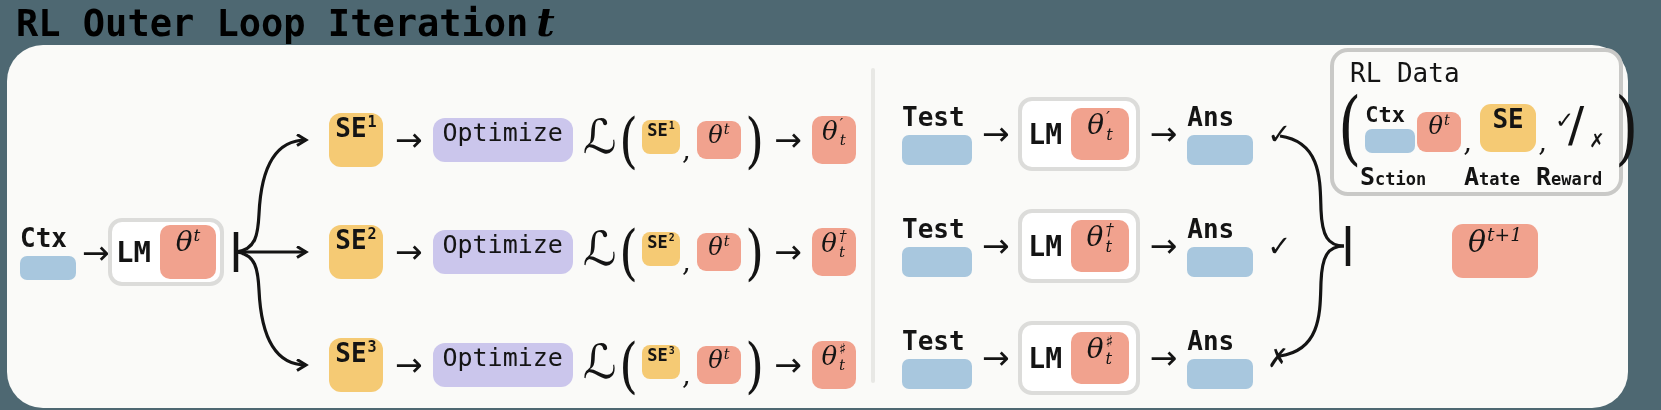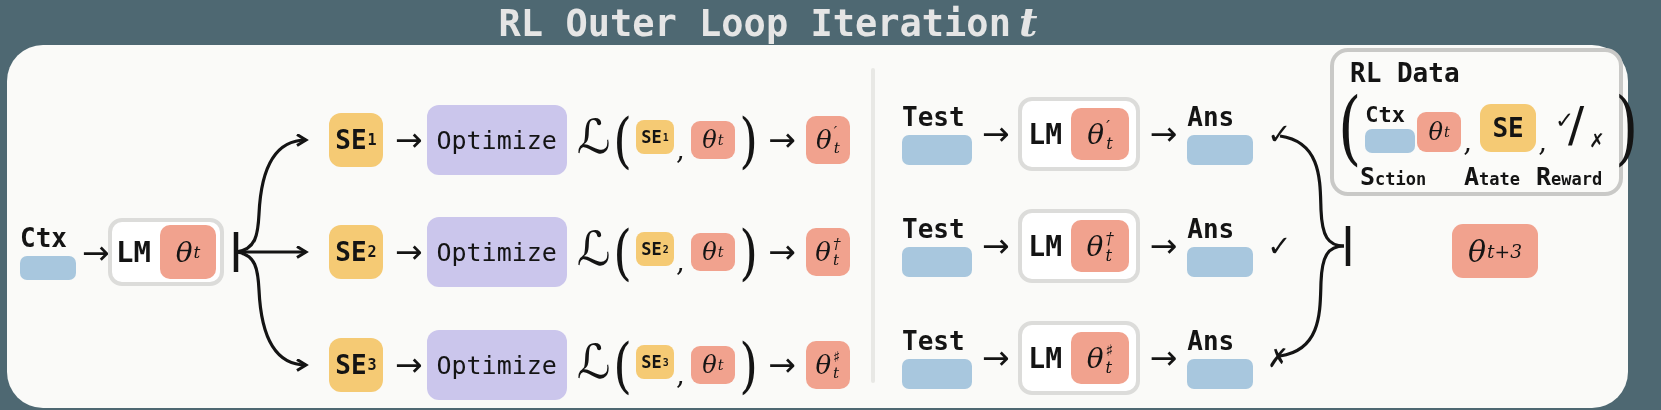--- a/index.html
+++ b/index.html
@@ -1,65 +1,65 @@
 <!DOCTYPE html>
 <html><head>
 <meta charset="utf-8">
 <style>
   body{margin:0}
   .stage{position:relative;width:1661px;height:410px;background:#4e6872;overflow:hidden;
          font-family:"DejaVu Sans Mono",monospace;color:#141414}
   .abs{position:absolute}
 
   
-  .title{position:absolute;left:8px;top:-1px;width:1520px;text-align:center;
-         font-weight:bold;font-size:37px;line-height:46px;color:#e5e5e5;white-space:nowrap}
+  .title{position:absolute;left:16px;top:-1px;width:1520px;
+         font-weight:bold;font-size:37px;line-height:46px;color:#000000;white-space:nowrap}
   .title .tvar{font-family:"DejaVu Serif",serif;font-style:italic;font-weight:600;font-size:40px;margin-left:8px}
 
   .panel{position:absolute;left:7px;top:45px;width:1621px;height:363px;background:#fafaf8;border-radius:36px}
 
   
   .lbl{font-weight:bold;font-size:26px;line-height:27px;white-space:nowrap}
   .bluebox{background:#a8c7de;border-radius:7px}
   .iocol{display:flex;flex-direction:column;align-items:flex-start;gap:4px}
   .lmbox{background:#ffffff;border:4px solid #dcdcda;border-radius:14px;
          display:flex;align-items:center;justify-content:center;gap:9px}
-  .tag{display:flex;align-items:center;justify-content:center;border-radius:10px;white-space:nowrap}
+  .tag{display:flex;justify-content:center;border-radius:10px;white-space:nowrap}
   .salmon{background:#f1a28e}
   .yellow{background:#f5ca74}
   .lav{background:#cbc6ec}
   .serif{font-family:"DejaVu Serif",serif}
   .it{font-style:italic}
   .arrow{font-family:"DejaVu Sans",sans-serif;font-size:33px;line-height:34px;color:#141414}
   .sub{font-size:0.6em;vertical-align:-0.32em;margin-left:1px}
   .stk{display:inline-flex;flex-direction:column;line-height:1.05;margin-left:2px;transform:translateY(1px)}
   .stk span{font-size:0.58em}
   .mark{font-family:"DejaVu Sans",sans-serif;font-weight:bold;font-size:29px;line-height:30px}
 
   
   .lrow{position:absolute;left:329px;display:flex;align-items:center;height:64px}
   .sebox{width:54px;height:54px;border-radius:12px;font-weight:bold;font-size:26px}
   .se-sub{font-size:0.58em;vertical-align:-0.5em;margin-left:1px;font-weight:bold}
-  .optbox{min-width:132px;height:70px;border-radius:12px;font-size:25px;margin-left:4px;padding:0 4px}
+  .optbox{min-width:132px;height:44px;border-radius:12px;font-size:25px;margin-left:10px;padding:0 4px}
   .loss{font-family:"DejaVu Sans",sans-serif;font-size:47px;line-height:50px;margin-left:10px;transform:translateY(-3px)}
   .paren{font-family:"DejaVu Serif",serif;font-size:60px;font-weight:300;line-height:54px;transform:scaleX(0.8)}
   .sebox-sm{width:38px;height:34px;border-radius:8px;font-weight:bold;font-size:17px;margin-left:2px;transform:translateY(-3px)}
   .comma{font-family:"DejaVu Serif",serif;font-size:28px;transform:translateY(9px);margin-left:2px}
   .thetatag-sm{width:44px;height:38px;border-radius:9px;font-size:24px;margin-left:6px}
   .thetaout{width:44px;height:48px;border-radius:10px;font-size:26px;margin-left:10px}
 
   
   .mrow{position:absolute;left:902px;display:flex;align-items:center;height:70px}
   .lmbox2{width:114px;height:66px;margin-left:8px}
   .divider{position:absolute;left:871px;top:68px;width:4px;height:315px;background:#e8e8e5;border-radius:2px}
 
   
   .rlbox{position:absolute;left:1330px;top:48px;width:293px;height:148px;border:4px solid #c9c9c7;
          border-radius:18px;background:#fbfbf9;box-sizing:border-box}
-  .rltitle{position:absolute;left:1350px;top:58px;font-weight:bold;font-size:26px}
+  .rltitle{position:absolute;left:1350px;top:58px;font-weight:normal;font-size:26px}
   .tuple{position:absolute;left:1334px;top:92px;height:72px;display:flex;align-items:center}
   .bigparen{font-family:"DejaVu Serif",serif;font-size:80px;font-weight:300;line-height:70px;transform:scaleX(0.75)}
   .iocol-sm .lbl{font-size:22px;line-height:23px}
   .iocol-sm{gap:3px;margin-left:0px}
   .rl-theta{width:44px;height:40px;border-radius:9px;font-size:24px;margin-left:2px;transform:translateY(4px)}
   .rl-se{width:56px;height:48px;border-radius:11px;font-weight:bold;font-size:26px;margin-left:8px}
   .rl-comma{font-family:"DejaVu Serif",serif;font-size:28px;transform:translateY(13px);margin-left:2px}
   .rmk{position:relative;width:52px;height:48px;margin-left:8px}
   .rmk-check{position:absolute;left:0;top:3px;font-size:23px;font-weight:bold;font-family:"DejaVu Sans",sans-serif}
   .rmk-slash{position:absolute;left:13px;top:-7px;font-size:48px;line-height:54px;font-family:"DejaVu Sans",sans-serif;color:#141414}
@@ -299,16 +299,16 @@
       <span class="rmk-cross">✗</span>
     </span>
     <span class="bigparen" style="margin-left:4px">)</span>
   </div>
   <span class="sar" style="left:1360px;top:162px"><span class="sar-big">S</span><span class="sar-sm">ction</span></span>
   <span class="sar" style="left:1464px;top:162px"><span class="sar-big">A</span><span class="sar-sm">tate</span></span>
   <span class="sar" style="left:1536px;top:162px"><span class="sar-big">R</span><span class="sar-sm">eward</span></span>
 
   <span class="tag salmon policy-theta">
     <span class="serif it">θ</span>
-      <span class="serif it sub" style="font-size:0.62em">t+3</span>
+      <span class="serif it sub" style="font-size:0.62em">t+1</span>
   </span>
 
 </div>
 
 </body></html>

